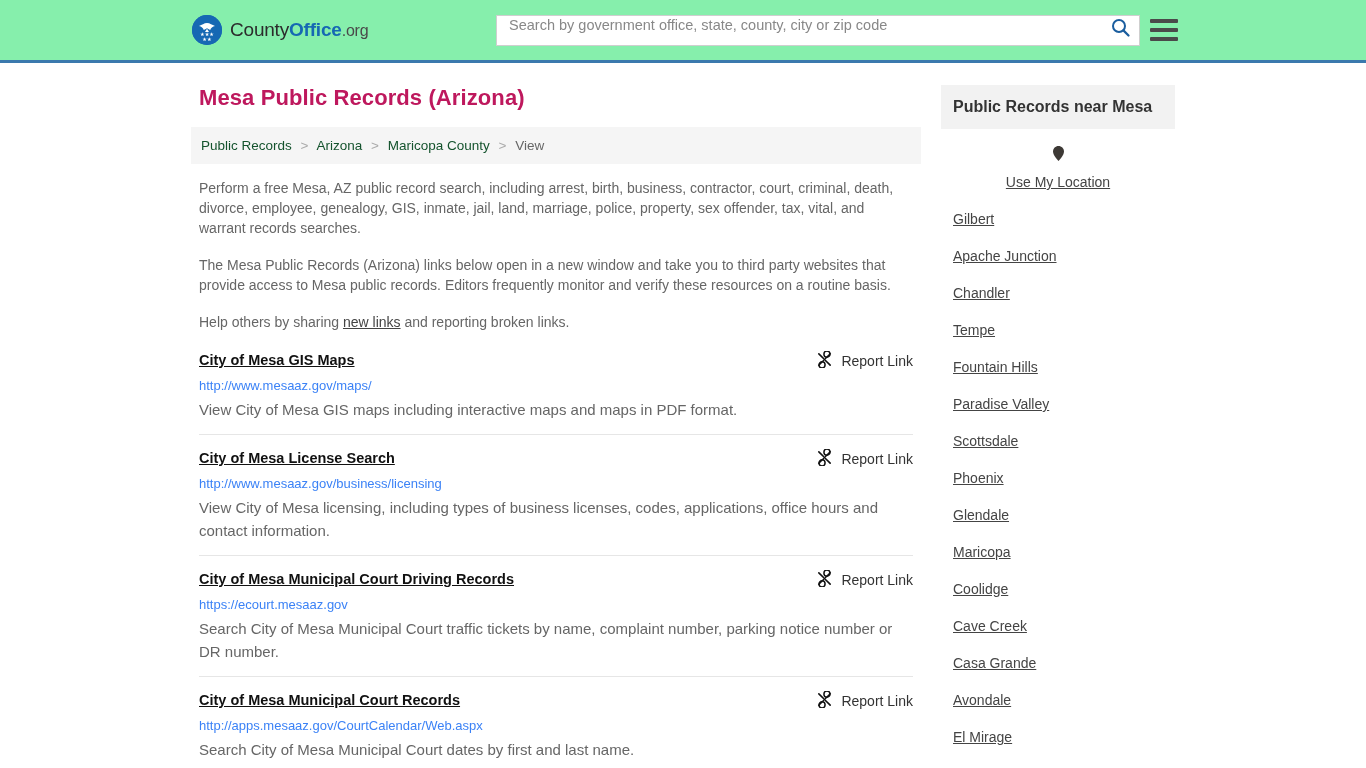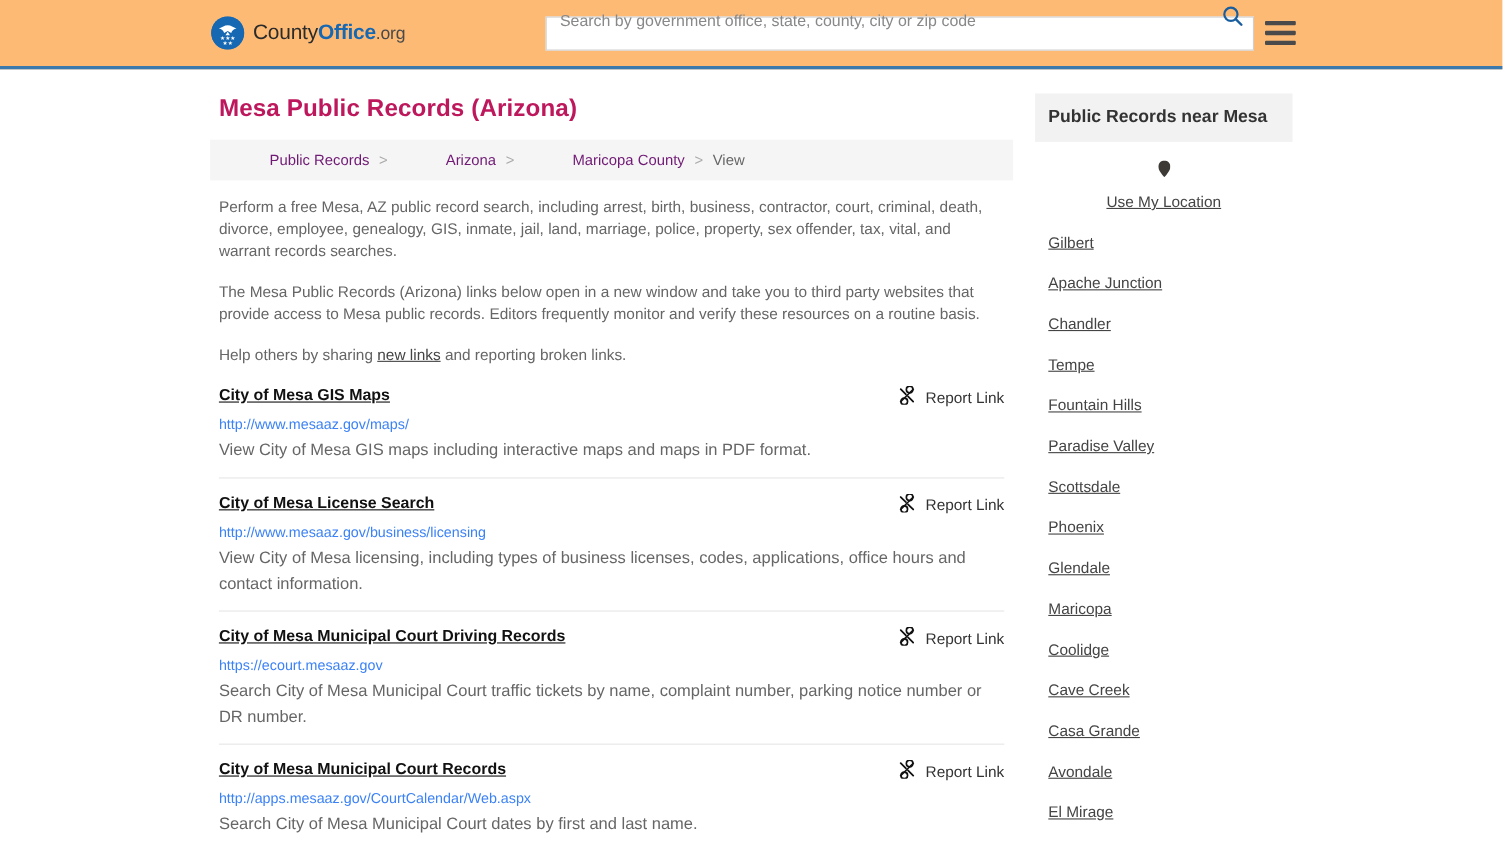--- a/index.html
+++ b/index.html
@@ -7,21 +7,21 @@
     margin: 0; padding: 0;
     width: 1366px; height: 768px;
     background: #ffffff;
     font-family: "Liberation Sans", sans-serif;
     overflow: hidden;
   }
 
   
   .header {
     height: 63px;
-    background: #fdba74;
+    background: #86efac;
     border-bottom: 3px solid #3b79ad;
     display: flex;
     align-items: center;
     position: relative;
   }
   .logo-wrap {
     position: absolute;
     left: 192px;
     display: flex;
     align-items: center;
@@ -46,21 +46,21 @@
   .logo-text .org { color: #4a4a4a; font-size: 16px; }
 
   .search-wrap {
     position: absolute;
     left: 496px;
     width: 644px;
     height: 31px;
     background: #fff;
     border: 1px solid #cfcfcf;
     display: flex;
-    align-items: flex-end;
+    align-items: flex-start;
     padding: 0 6px 16px 10px;
   }
   .search-input {
     flex: 1;
     border: none;
     outline: none;
     font-family: "Liberation Sans", sans-serif;
     font-size: 14.5px;
     color: #333;
     background: transparent;
@@ -109,21 +109,21 @@
   }
 
   .breadcrumb {
     background: #f5f5f5;
     padding: 11px 10px;
     font-size: 13.5px;
     color: #666;
     margin-bottom: 14px;
   }
   .breadcrumb a {
-    color: #701a75; text-decoration: none; margin-left: 44px;
+    color: #14532d; text-decoration: none;
   }
   .breadcrumb .sep { color: #aaa; margin: 0 5px; }
   .breadcrumb .current { color: #666; }
 
   .intro p {
     margin: 0 0 17px 0;
     padding: 0 8px;
     font-size: 14px;
     line-height: 20px;
     color: #666666;

